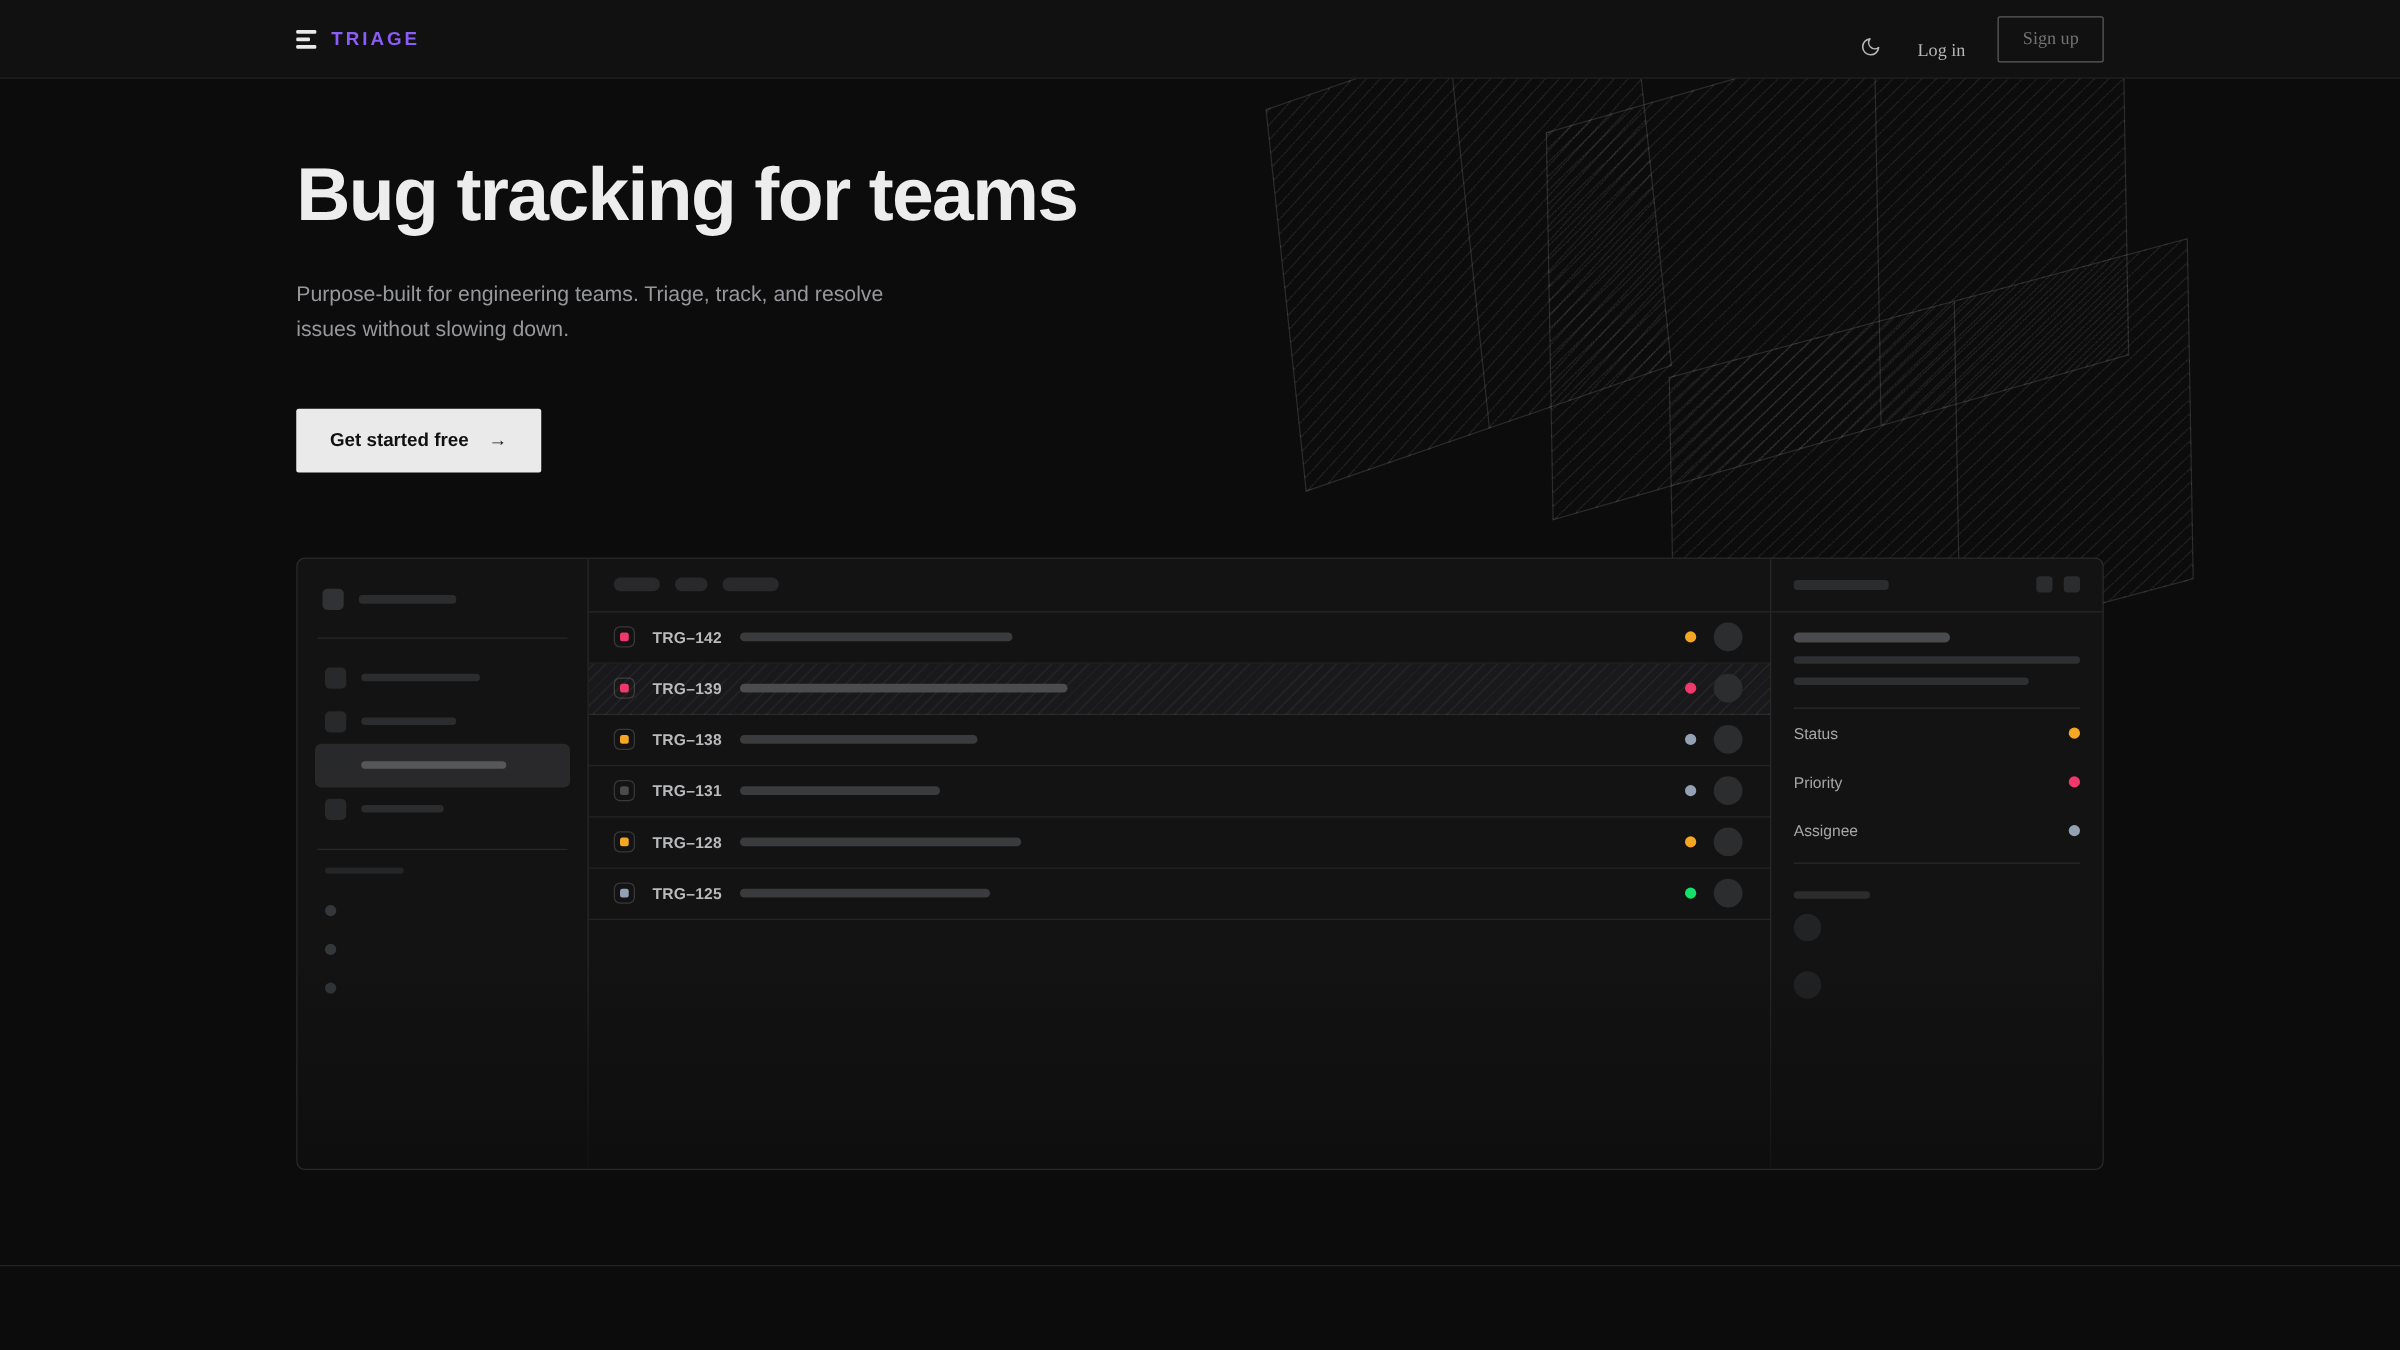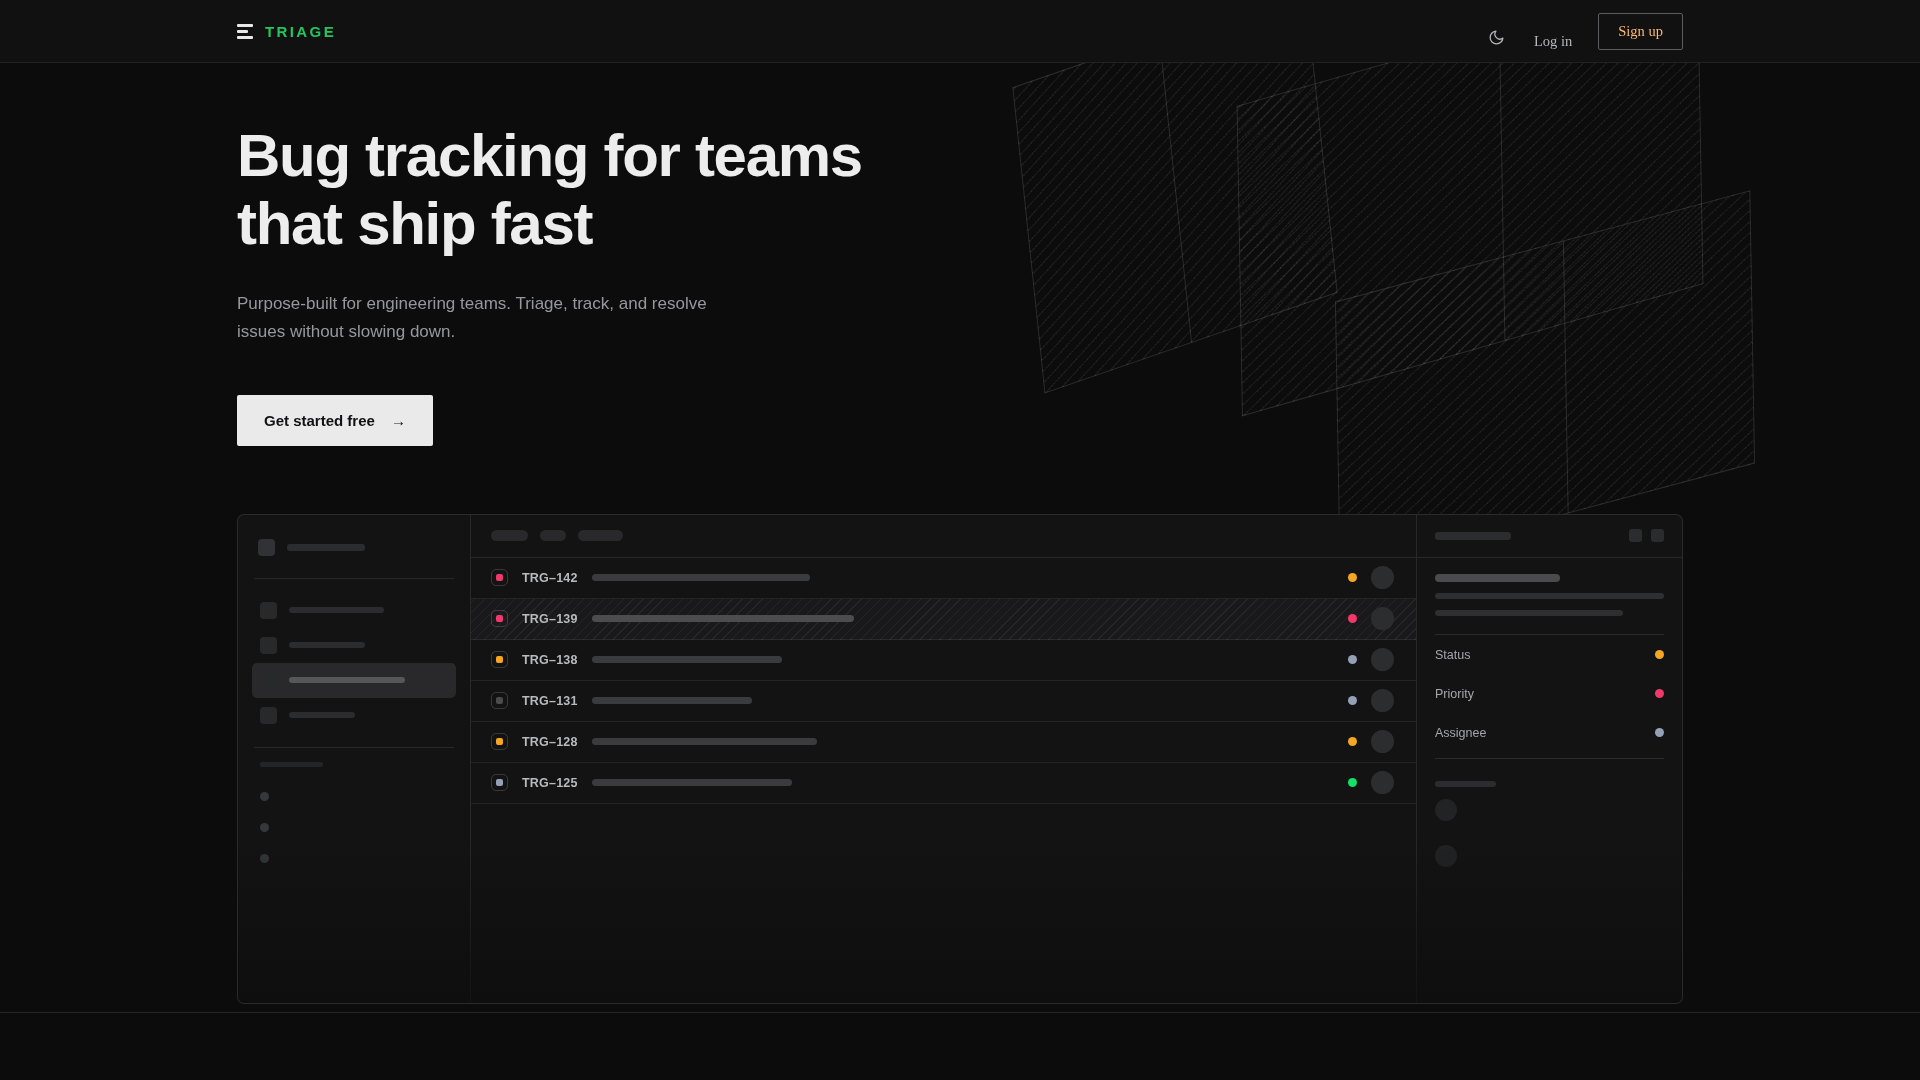--- a/index.html
+++ b/index.html
@@ -52,34 +52,34 @@
     width: 100%; padding: 0 237px 0 237px;
     display: flex; align-items: center; justify-content: space-between;
   }
   .brand { display: flex; align-items: center; gap: 12px; }
   .brand-mark { display: flex; flex-direction: column; gap: 3px; width: 16px; }
   .brand-mark i { display: block; height: 3px; background: #e9e9ea; border-radius: 1px; }
   .brand-mark i:nth-child(1) { width: 16px; }
   .brand-mark i:nth-child(2) { width: 11px; }
   .brand-mark i:nth-child(3) { width: 16px; }
   .brand-name {
-    color: #22c55e; font-size: 15px; font-weight: 700;
+    color: #8b5cf6; font-size: 15px; font-weight: 700;
     letter-spacing: 2.4px;
   }
   .nav-right { display: flex; align-items: flex-end; gap: 26px; font-family: Liberation Serif, serif; }
   .theme-toggle {
     width: 24px; height: 24px; display: flex;
     align-items: center; justify-content: center; cursor: pointer;
   }
   .login-link {
     color: #b6b7b9; font-size: 14.5px; text-decoration: none; cursor: pointer;
   }
   .signup-btn {
     border: 1px solid #5b5c5f; background: transparent;
-    color: #fdba74; font-size: 14.5px; font-family: inherit;
+    color: #737373; font-size: 14.5px; font-family: inherit;
     padding: 9px 19px; cursor: pointer; border-radius: 2px;
   }
 
   
   .hero { position: relative; z-index: 3; padding: 59px 237px 0 237px; }
   .hero-title {
     color: #ededee; font-size: 60px; line-height: 1.13;
     font-weight: 700; letter-spacing: -1.3px; max-width: 700px;
   }
   .hero-sub {
@@ -239,21 +239,20 @@
         </span>
         <a class="login-link">Log in</a>
         <button class="signup-btn">Sign up</button>
       </div>
     </div>
   </div>
 
   <div class="hero">
     <h1 class="hero-title">
       <span>Bug tracking for teams</span><br>
-      <span>that ship fast</span>
     </h1>
     <p class="hero-sub">
       <span>Purpose-built for engineering teams. Triage, track, and</span>
       <span>resolve issues without slowing down.</span>
     </p>
     <button class="cta">
       <span>Get started free</span>
       <span>→</span>
     </button>
   </div>

